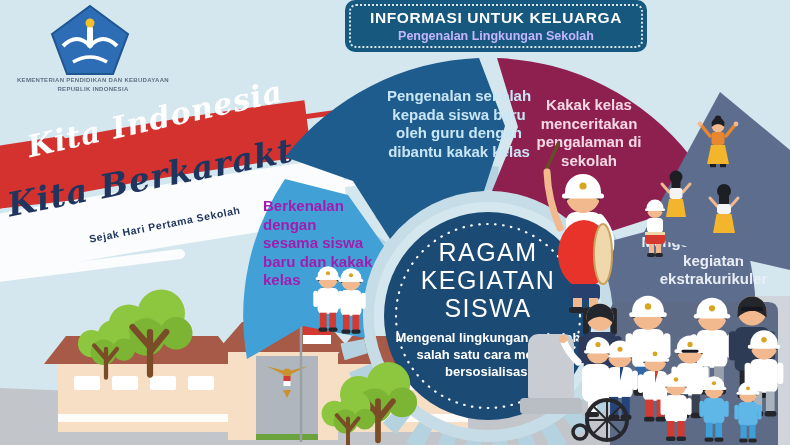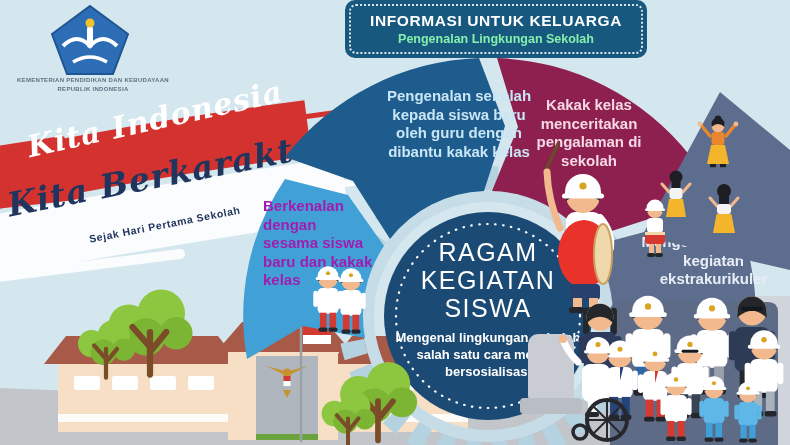--- a/index.html
+++ b/index.html
@@ -2,26 +2,26 @@
 <html><head>
 <meta charset="utf-8">
 <style>
   html,body{margin:0;padding:0;background:#e8eef2;}
   .stage{position:relative;width:790px;height:445px;background:#d4e7ef;overflow:hidden;
          font-family:"Liberation Sans", sans-serif;}
   .abs{position:absolute;}
   svg.layer{position:absolute;left:0;top:0;width:790px;height:445px;}
 
   
-  .banner{position:absolute;left:345px;top:0;width:302px;height:58px;background:#16587e;
+  .banner{position:absolute;left:345px;top:0;width:302px;height:52px;background:#16587e;
           border-radius:10px;box-sizing:border-box;}
   .banner-inner{position:absolute;inset:4px;border:2px dotted rgba(255,255,255,.85);
           border-radius:7px;display:flex;flex-direction:column;align-items:center;justify-content:center;}
   .banner-title{color:#ffffff;font-weight:bold;font-size:15.5px;letter-spacing:.6px;}
-  .banner-sub{color:#86efac;font-weight:bold;font-size:12.5px;margin-top:2px;}
+  .banner-sub{color:#c4b5fd;font-weight:bold;font-size:12.5px;margin-top:2px;}
 
   
   .ministry{position:absolute;left:8px;top:76px;width:170px;text-align:center;
             color:#5f7181;font-size:6px;font-weight:bold;letter-spacing:.3px;line-height:1.5;}
 
   
   .script{position:absolute;font-family:"DejaVu Serif", serif;font-style:italic;font-weight:bold;}
   .script1{left:24px;top:130px;font-size:30px;color:#ffffff;transform:rotate(-12.5deg);transform-origin:left top;letter-spacing:1px;}
   .script2{left:4px;top:186px;font-size:33px;color:#20355e;transform:rotate(-11deg);transform-origin:left top;letter-spacing:1px;}
   .tagline{position:absolute;left:88px;top:233px;font-size:10.5px;font-weight:bold;color:#20355e;

